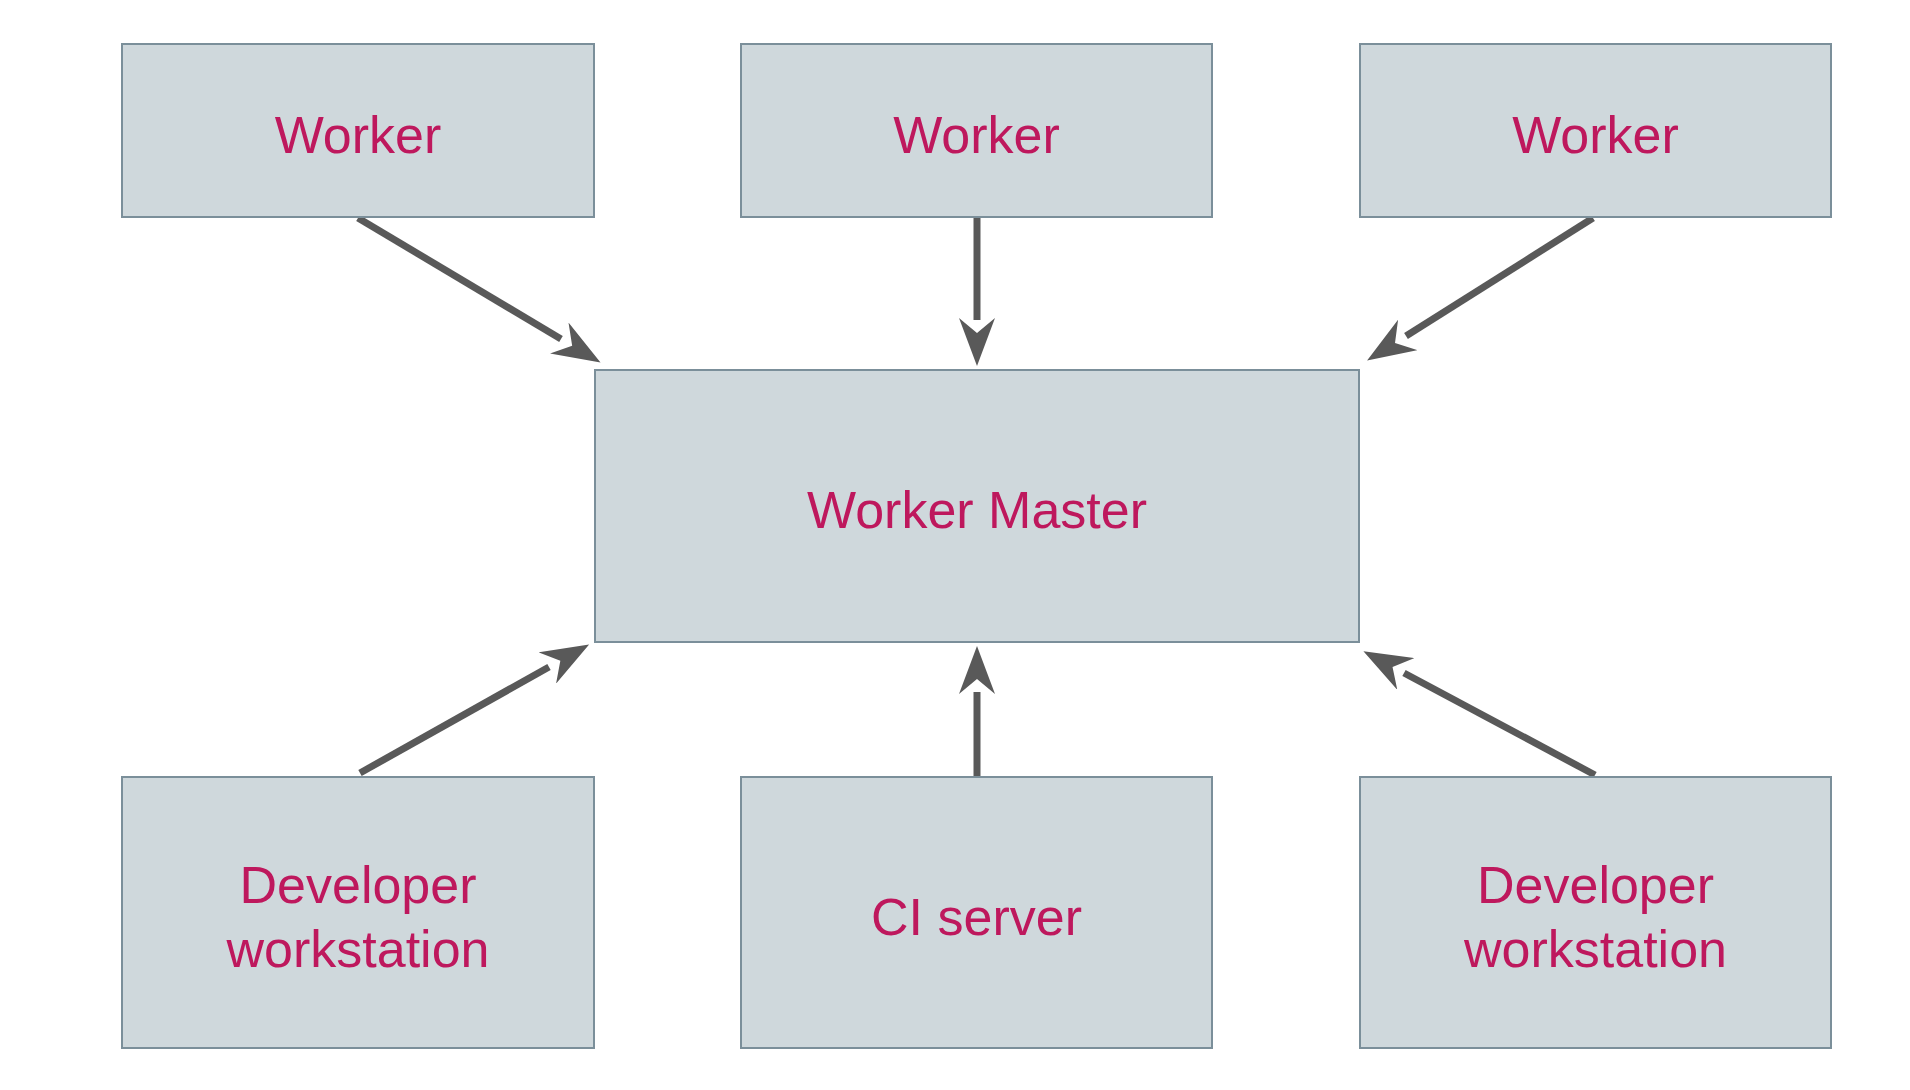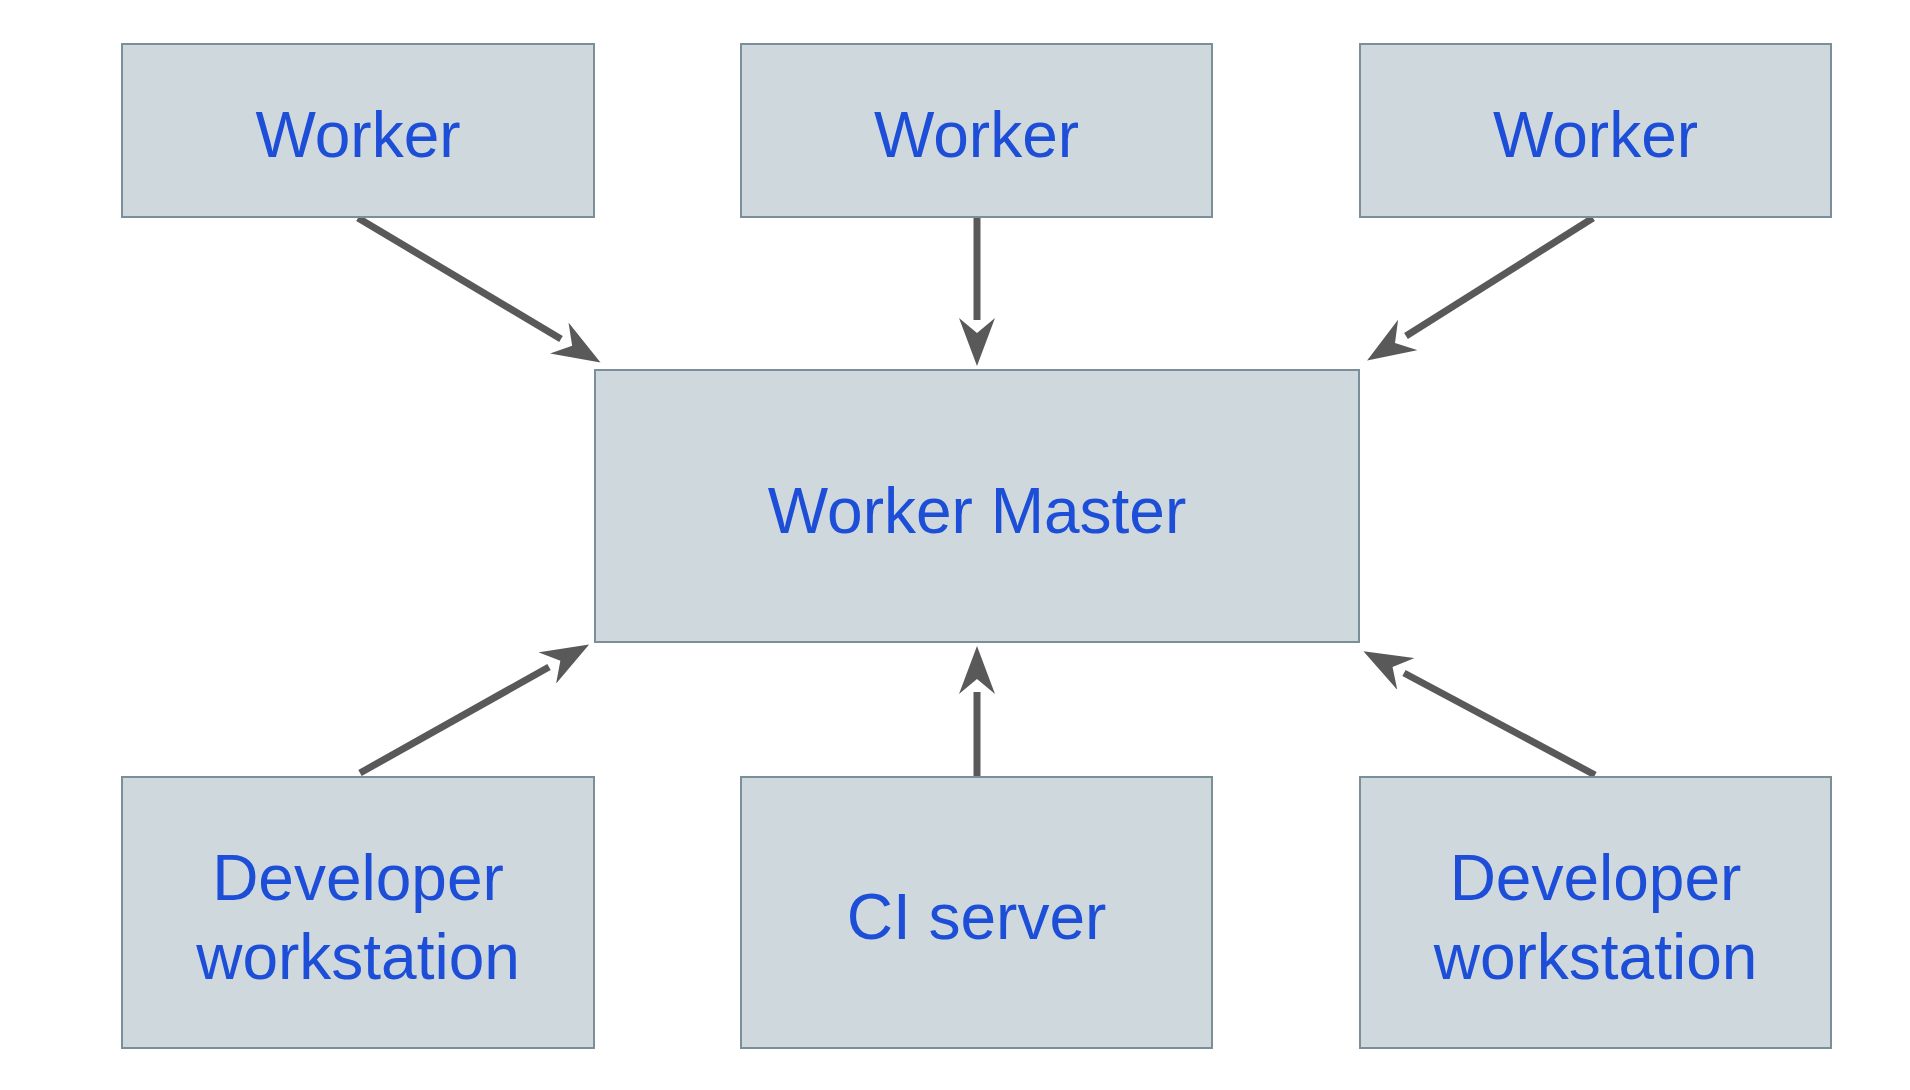--- a/index.html
+++ b/index.html
@@ -20,23 +20,23 @@
     background: #cfd8dc;
     border: 2px solid #7b8f9a;
     display: flex;
     align-items: center;
     justify-content: center;
     text-align: center;
     box-sizing: border-box;
     z-index: 2;
   }
   .node .label {
-    font-size: 64px;
+    font-size: 52px;
     line-height: 1.22;
-    color: #1d4ed8;
+    color: #be185d;
     letter-spacing: 0px;
     padding: 0 10px;
     margin-top: 10px;
   }
   
   #node-worker-1 { left: 121px; top: 43px;  width: 474px; height: 175px; }
   #node-worker-2 { left: 740px; top: 43px;  width: 473px; height: 175px; }
   #node-worker-3 { left: 1359px; top: 43px; width: 473px; height: 175px; }
   
   #node-build-master { left: 594px; top: 369px; width: 766px; height: 274px; }

